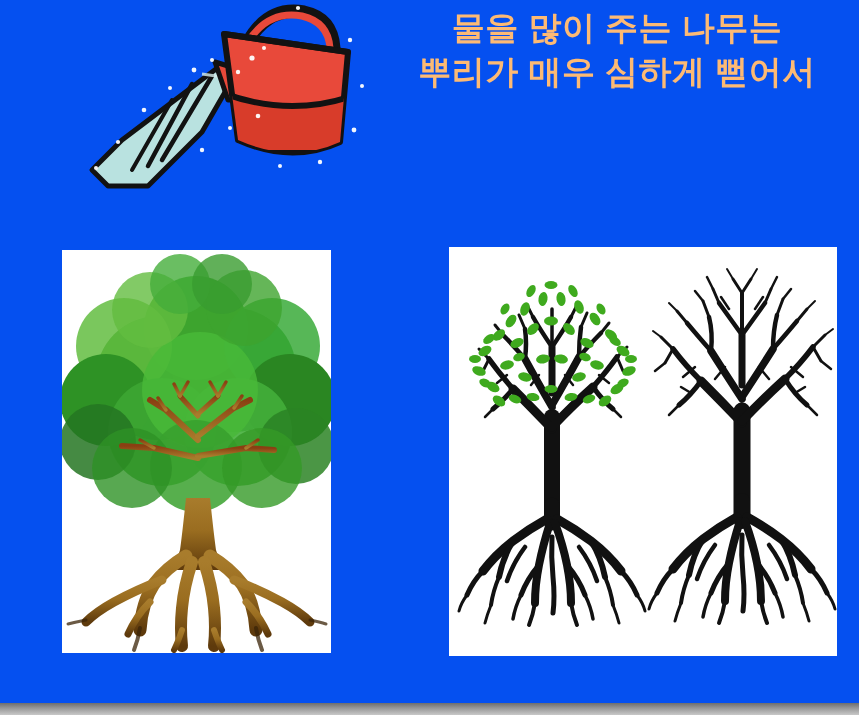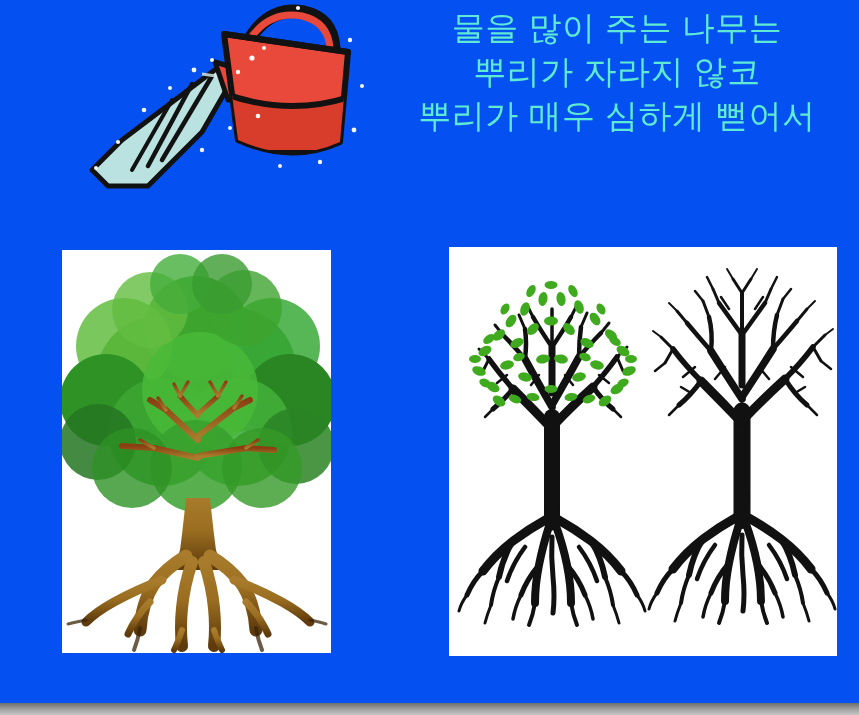--- a/index.html
+++ b/index.html
@@ -31,24 +31,24 @@
     position: absolute;
     left: 378px;
     top: 6px;
     width: 478px;
     text-align: center;
     color: #ffffff;
   }
   #text-block .line {
     font-size: 33px;
     line-height: 44px;
-    font-weight: 400;
+    font-weight: 700;
     letter-spacing: 0.5px;
     white-space: nowrap;
-    color: #5eead4;
+    color: #fdba74;
   }
 
   
   #watering-can {
     position: absolute;
     left: 52px;
     top: 0px;
     width: 340px;
     height: 195px;
   }
@@ -131,21 +131,20 @@
         <circle cx="302" cy="130" r="2.4"></circle>
           <circle cx="268" cy="162" r="2.2"></circle>
         <circle cx="228" cy="166" r="2"></circle>
           <circle cx="246" cy="8" r="2.1"></circle>
       </g>
     </svg>
   </div>
 
   <div id="text-block">
     <div class="line">물을 많이 주는 나무는</div>
-    <div class="line">뿌리가 자라지 않코</div>
     <div class="line">뿌리가 매우 심하게 뻗어서</div>
   </div>
 
   <div class="panel" id="panel-left">
     <svg viewBox="0 0 269 403" xmlns="http://www.w3.org/2000/svg">
       <defs>
         <linearGradient id="trunkGrad" x1="0" y1="0" x2="0" y2="1">
           <stop offset="0%" stop-color="#a87c2c"></stop>
           <stop offset="45%" stop-color="#9a6d20"></stop>
           <stop offset="100%" stop-color="#5e3a0c"></stop>

